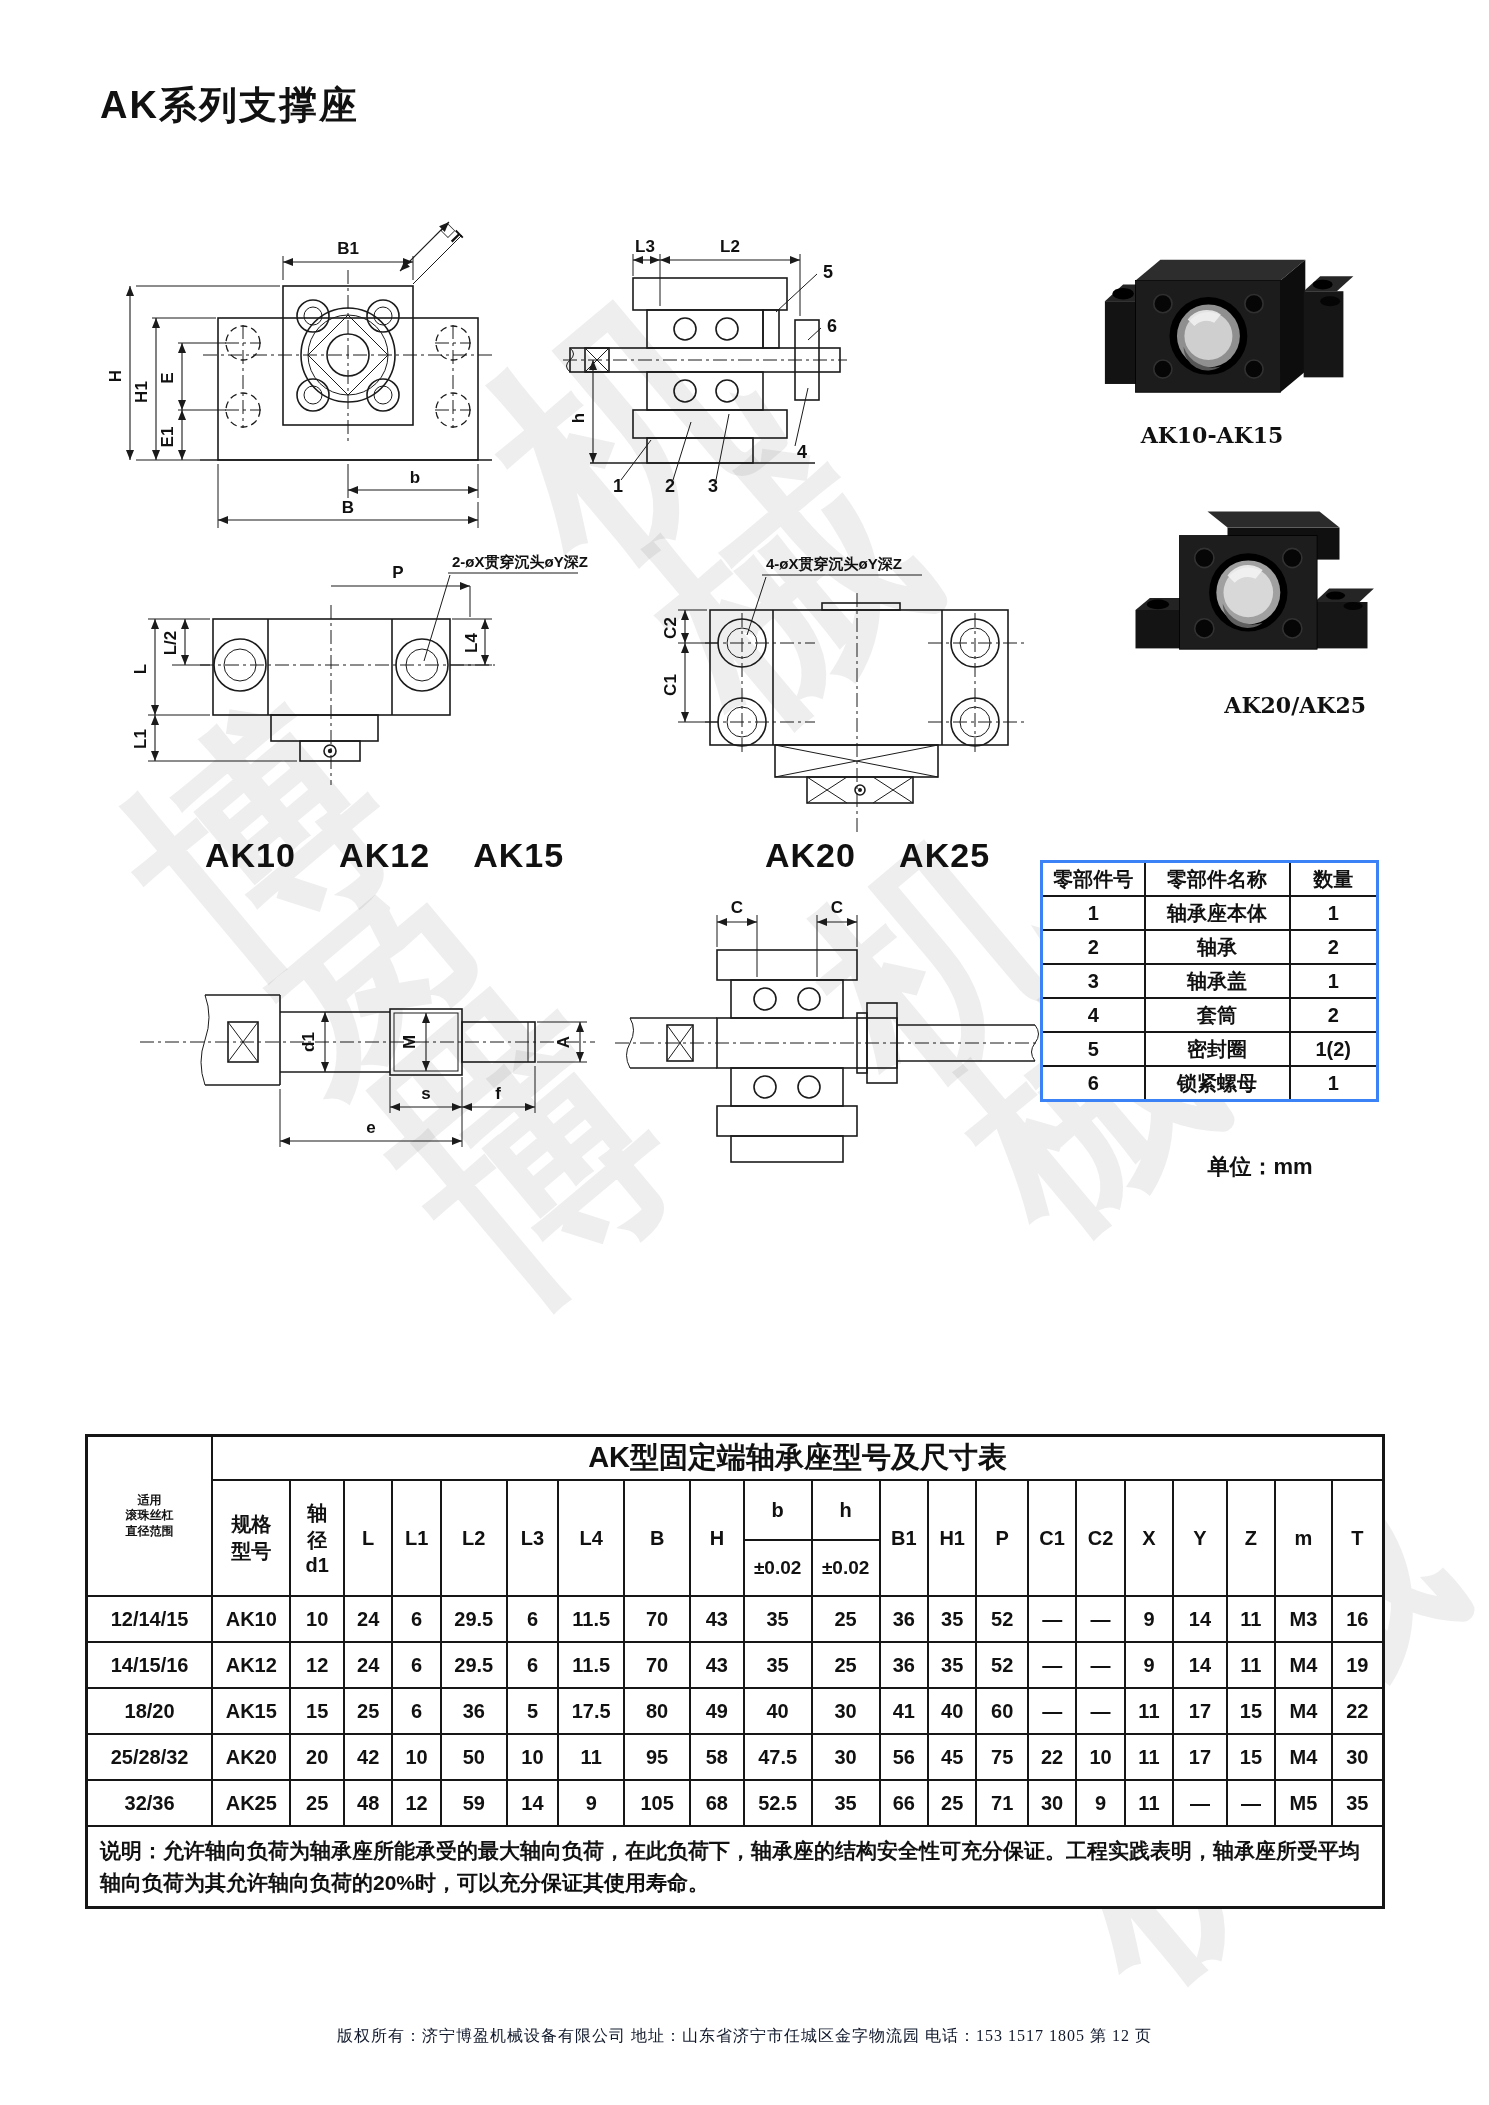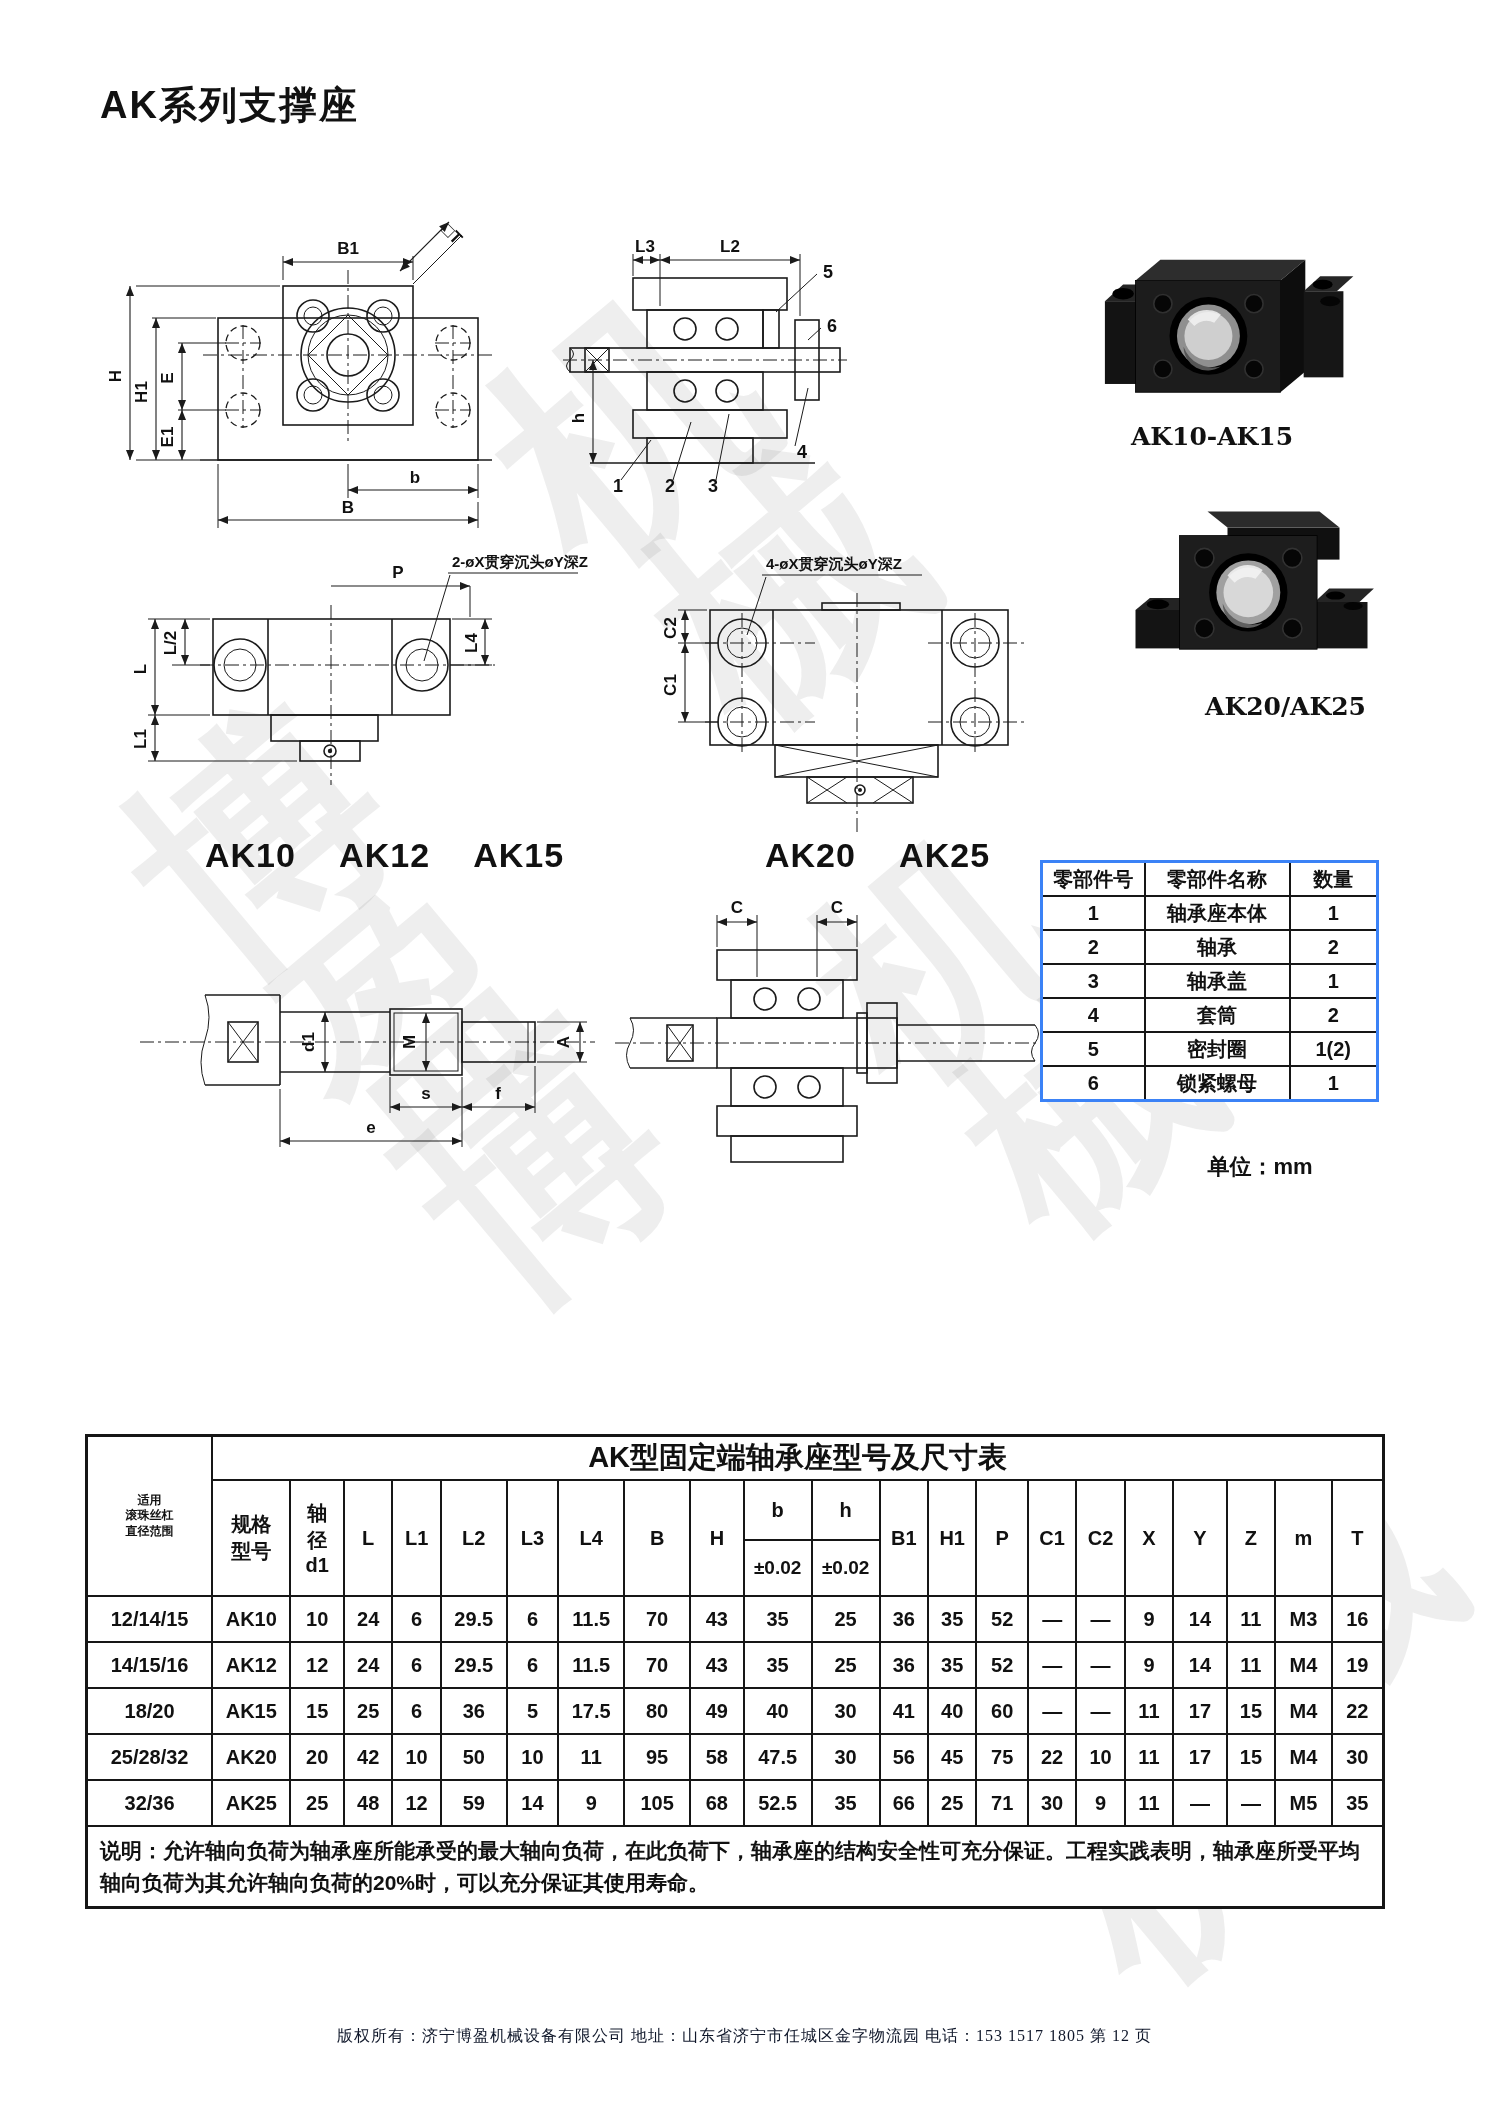--- a/index.html
+++ b/index.html
@@ -5,21 +5,21 @@
   html,body{margin:0;padding:0;background:#e8e8e8;}
   .page{position:relative;width:1489px;height:2105px;background:#ffffff;margin:0 auto;
         font-family:"Liberation Sans",sans-serif;color:#111;overflow:hidden;}
   .abs{position:absolute;}
   
   .wm{position:absolute;font-family:"DejaVu Serif",serif;font-weight:bold;
       color:rgba(70,70,70,0.09);transform:rotate(-40deg);z-index:0;pointer-events:none;line-height:1;}
   
   .doc-title{font-size:38px;font-weight:bold;letter-spacing:2px;z-index:2;}
   
-  .photo-caption{font-family:"DejaVu Serif",serif;font-weight:bold;font-size:25px;text-align:center;z-index:2;}
+  .photo-caption{font-family:"DejaVu Serif",serif;font-weight:bold;font-size:22px;text-align:center;z-index:2;}
   .model-label{font-weight:bold;font-size:34px;letter-spacing:1px;word-spacing:34px;z-index:2;}
   .unit-label{font-weight:bold;font-size:22px;z-index:2;}
   
   table.tbl{border-collapse:collapse;table-layout:fixed;background:#fff;z-index:3;position:relative;}
   table.tbl td{border:2px solid #161616;text-align:center;vertical-align:middle;
                font-weight:bold;white-space:pre-line;padding:1px 2px;overflow:hidden;}
   table.main{width:1300px;border:3px solid #161616;}
   table.main td{font-size:20px;}
   table.main td.ttl{font-size:29px;height:40px;}
   table.main td.corner{font-size:12px;line-height:1.3;}

